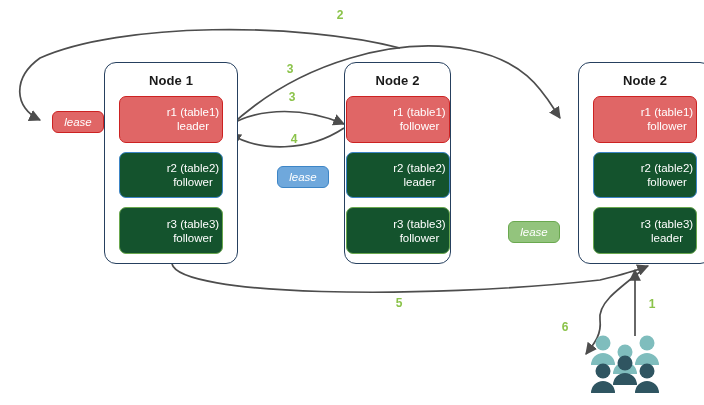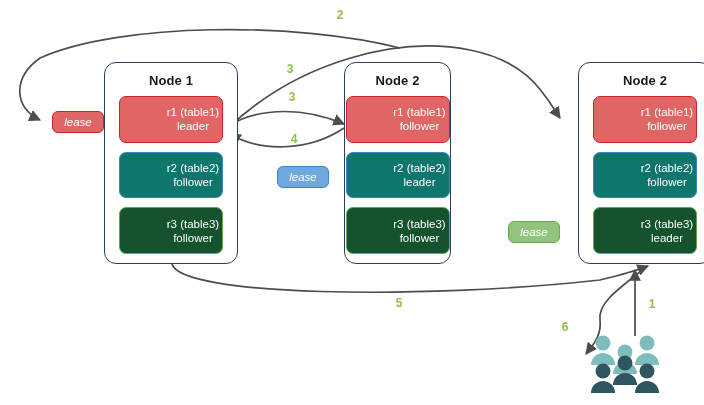--- a/index.html
+++ b/index.html
@@ -61,21 +61,21 @@
   }
   .replica .rl {
     display: block;
     white-space: nowrap;
   }
   .r-red {
     background: #e06666;
     border: 1.6px solid #cc2222;
   }
   .r-blue {
-    background: #0f766e;
+    background: #14532d;
     border: 1.6px solid #3d85c6;
   }
   .r-green {
     background: #14532d;
     border: 1.6px solid #6aa84f;
   }
   .lease {
     position: absolute;
     box-sizing: border-box;
     border-radius: 6px;

